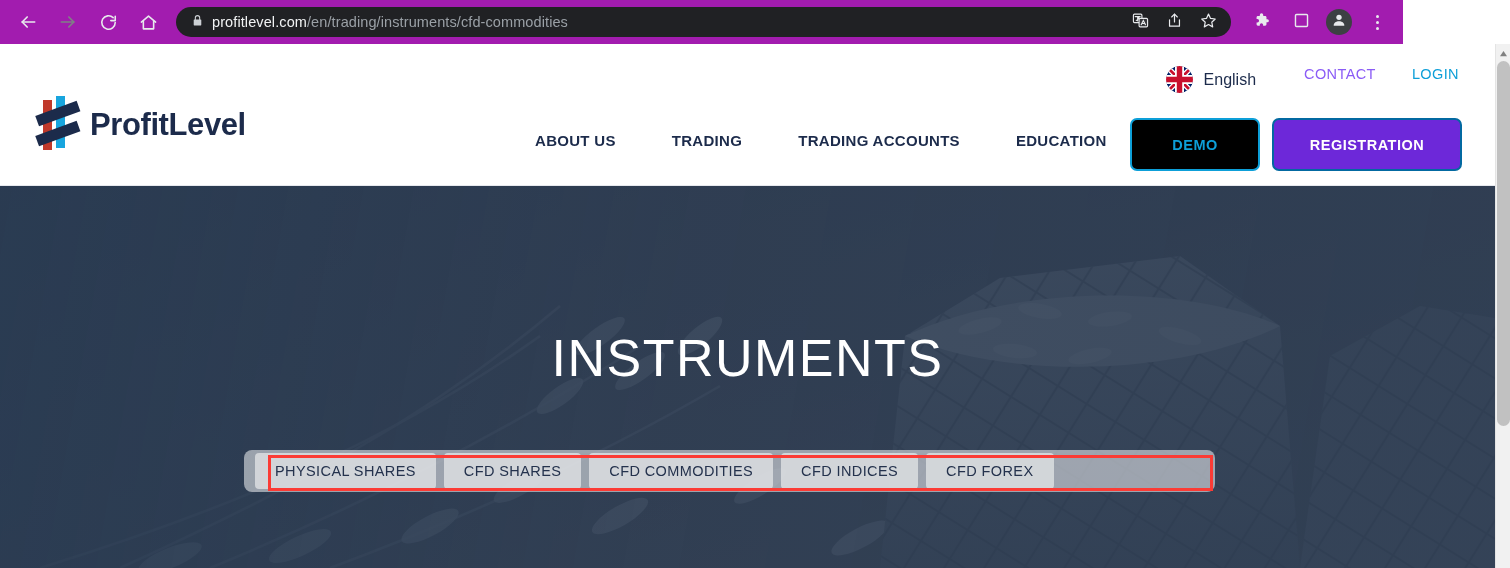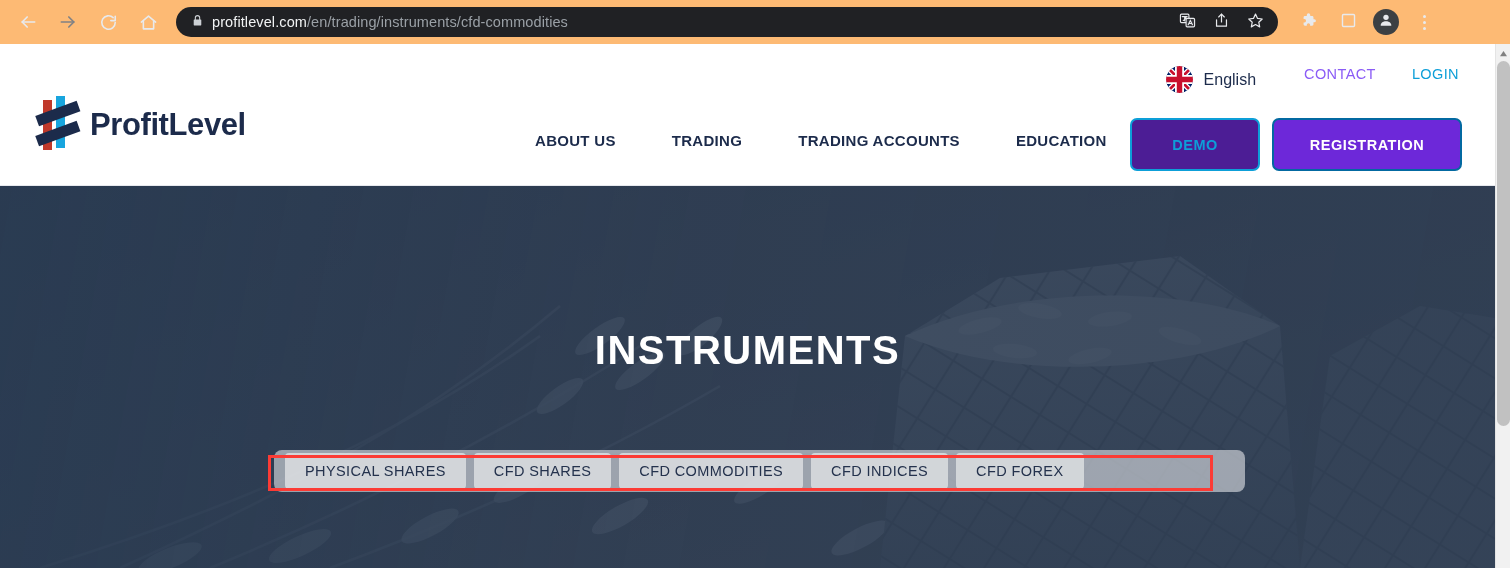--- a/index.html
+++ b/index.html
@@ -5,22 +5,22 @@
   * { box-sizing: border-box; margin: 0; padding: 0; }
   html, body {
     width: 1510px; height: 568px;
     font-family: "Liberation Sans", sans-serif;
     overflow: hidden; background: #fff;
   }
 
   
   .browser-bar {
     position: absolute; top: 0; left: 0;
-    width: 1510px; height: 44px;
-    background: #fdba74;
+    width: 1403px; height: 44px;
+    background: #a21caf;
     display: flex; align-items: center;
   }
   .nav-btns { display: flex; align-items: center; padding-left: 8px; }
   .nav-btn {
     width: 34px; height: 34px; margin: 0 3px;
     display: flex; align-items: center; justify-content: center;
     border-radius: 50%;
   }
   .nav-btn svg { display: block; }
 
@@ -118,46 +118,46 @@
     position: absolute; right: 33px; top: 74px;
     display: flex; align-items: center; gap: 12px;
   }
   .btn {
     height: 53px; border-radius: 7px;
     display: flex; align-items: center; justify-content: center;
     font-size: 14.5px; font-weight: bold; letter-spacing: .5px;
     cursor: pointer; white-space: nowrap;
   }
   .btn-demo {
-    width: 130px; background: #4c1d95;
+    width: 130px; background: #000000;
     border: 2px solid #0d9fd8; color: #0d9fd8;
   }
   .btn-register {
     width: 190px; background: #6d28d9;
     border: 2px solid #0369a1; color: #fff;
   }
 
   
   .hero {
     position: relative; width: 1495px; height: 382px;
     overflow: hidden; background: #2c3c52;
   }
   .hero-photo { position: absolute; inset: 0; }
   .hero-overlay {
     position: absolute; inset: 0;
     background: linear-gradient(100deg, rgba(39,57,80,.93) 0%, rgba(38,54,76,.82) 45%, rgba(40,56,78,.86) 100%);
   }
   .hero-title {
     position: absolute; left: 0; right: 0; top: 142px;
     text-align: center; color: #ffffff;
-    font-size: 40px; font-weight: bold; letter-spacing: 1.5px;
+    font-size: 52px; font-weight: normal; letter-spacing: 1.5px;
   }
 
   .tabs-shell {
-    position: absolute; left: 274px; top: 450px - 186px;
+    position: absolute; left: 244px; top: 450px - 186px;
     top: 264px;
     width: 971px; height: 42px;
     background: rgba(228,230,233,.60);
     border-radius: 8px;
     display: flex; align-items: center;
     padding: 0 2px;
   }
   .tab {
     height: 36px; margin: 0 4px;
     background: rgba(214,217,221,.93);

